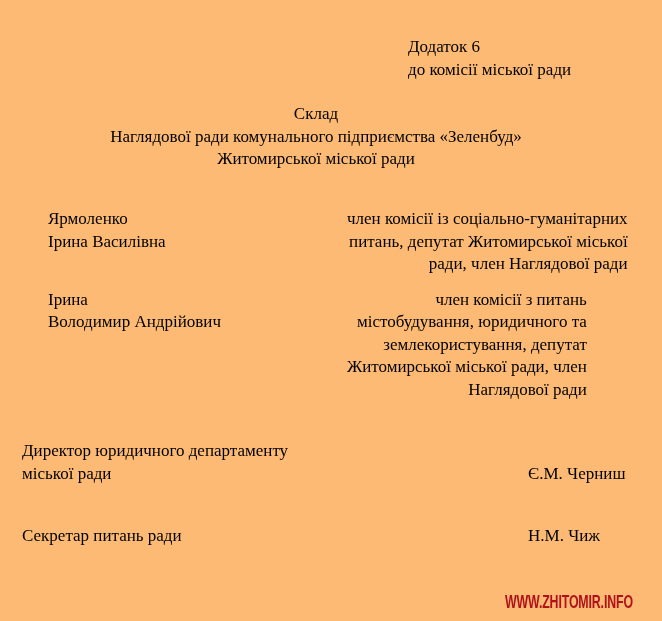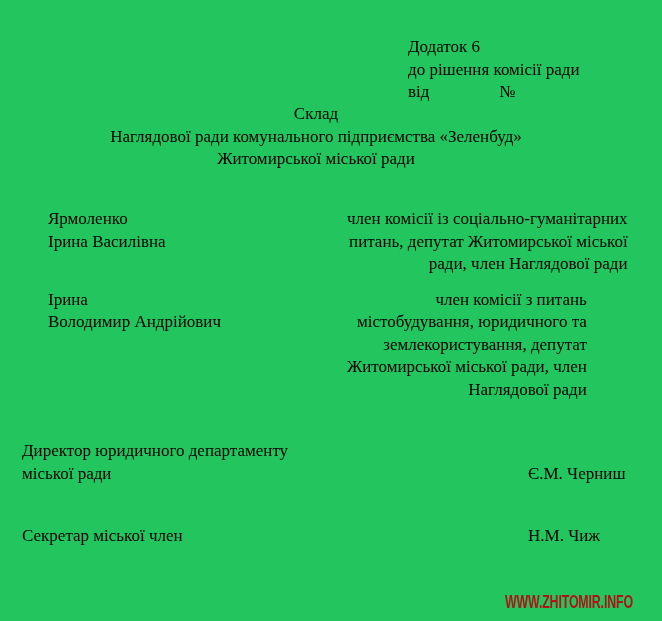--- a/index.html
+++ b/index.html
@@ -1,19 +1,19 @@
 <!DOCTYPE html>
 <html><head>
 <meta charset="utf-8">
 <style>
   html,body{margin:0;padding:0;background:#fff;}
   .page{
     position:relative;
     width:662px;height:621px;
-    background:#22c55e;
+    background:#fdba74;
     font-family:"Liberation Serif","DejaVu Serif",serif;
     font-size:17px;line-height:22.5px;color:#000;
     overflow:hidden;
   }
   .header-block{position:absolute;left:408px;top:36px;}
   .num-spacer{display:inline-block;width:70px;}
   .title-block{position:absolute;left:0;top:103px;width:632px;text-align:center;}
   .members{position:absolute;left:26px;top:208px;margin-left:22px;}
   .member{display:flex;margin-bottom:13px;}
   .member-name{width:299px;}
@@ -31,24 +31,21 @@
     white-space:nowrap;letter-spacing:-0.2px;
   }
 </style>
 </head>
 <body>
 
 <div class="page">
 
   <div class="header-block">
     <div>Додаток 6</div>
-    <div>до рішення комісії ради</div>
-    <div>
-      <span>від</span><span class="num-spacer"></span><span>№</span>
-    </div>
+    <div>до комісії міської ради</div>
   </div>
 
   <div class="title-block">
     <div>Склад</div>
     <div>Наглядової ради комунального підприємства «Зеленбуд»</div>
     <div>Житомирської міської ради</div>
   </div>
 
   <div class="members">
 
@@ -85,21 +82,21 @@
     <div class="sig-row">
       <div class="sig-title">
         <div>Директор юридичного департаменту</div>
         <div>міської ради</div>
       </div>
       <div class="sig-name">Є.М. Черниш</div>
     </div>
 
     <div class="sig-row second">
       <div class="sig-title">
-        <div>Секретар міської член</div>
+        <div>Секретар питань ради</div>
       </div>
       <div class="sig-name">Н.М. Чиж</div>
     </div>
 
   </div>
 
   <div class="watermark" style="color: rgb(177, 18, 26);">WWW.ZHITOMIR.INFO</div>
 
 </div>
 

